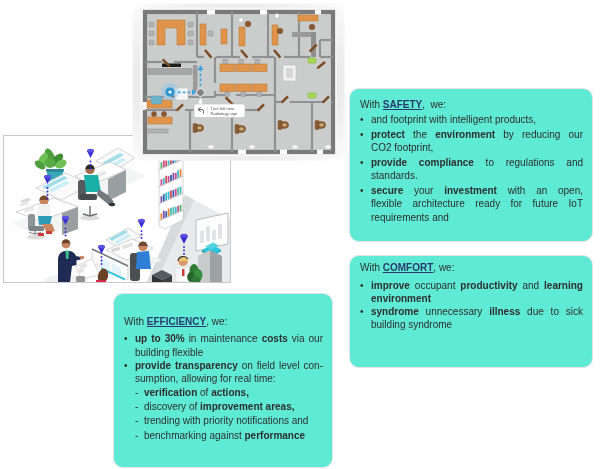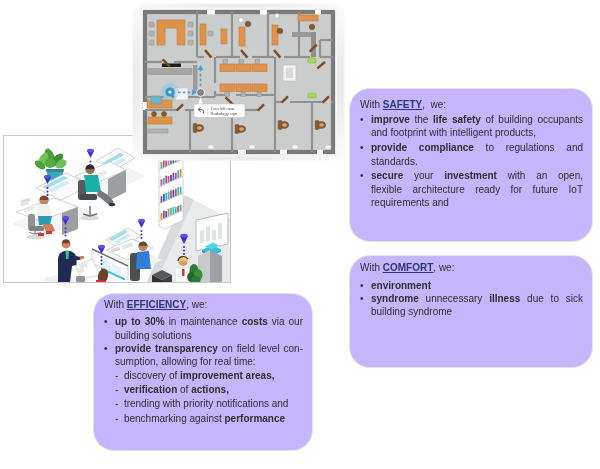--- a/index.html
+++ b/index.html
@@ -1,32 +1,32 @@
 <!DOCTYPE html>
 <html><head>
 <meta charset="utf-8">
 <style>
   html,body{margin:0;padding:0;}
   body{width:600px;height:469px;background:#ffffff;position:relative;overflow:hidden;
        font-family:"Liberation Sans",sans-serif;}
-  .box{position:absolute;background:#c4b5fd;border:1px solid #e3e3e3;border-radius:21px;
+  .box{position:absolute;background:#5eead4;border:1px solid #e3e3e3;border-radius:10px;
        color:#2f2f2f;font-size:10px;line-height:13.2px;}
   .kw{font-weight:bold;text-decoration:underline;color:#2b3a6e;}
   .bul{position:relative;padding-left:11px;}
   .bul:before{content:"\2022";position:absolute;left:0;top:0;}
   .j{text-align:justify;text-align-last:justify;}
   .dash{margin-top:0.8px;}
   b{font-weight:bold;}
   #safety{left:349px;top:88px;width:223px;height:134px;padding:9px 9px 9px 10px;}
   #safety .hd{margin:0 0 2px 0;}
   #safety .bul{margin-bottom:1.7px;}
   #comfort{left:349px;top:255px;width:223px;height:97px;padding:5px 9px 9px 10px;}
   #comfort .hd{margin:0 0 4.5px 0;}
   #comfort .bul{margin-bottom:0;}
-  #eff{left:93px;top:293px;width:199px;height:143px;padding:4px 9px 9px 10px;line-height:13.3px;}
+  #eff{left:113px;top:293px;width:199px;height:143px;padding:21px 9px 9px 10px;line-height:13.3px;}
   #eff .hd{margin:0 0 4px 0;}
   #eff .bul{margin-bottom:0;}
 </style>
 </head>
 <body>
 
 <div style="position:absolute;left:3px;top:135px;width:226px;height:146px;border:1px solid #c9c9c9;background:#fff;">
 <svg width="226" height="146" viewBox="0 0 226 146" xmlns="http://www.w3.org/2000/svg">
 
 <polygon points="143,146 181,59 226,83 226,146" fill="#e9eaeb"></polygon>
@@ -417,52 +417,56 @@
 <path d="M71.5,110.5 v-2.2 a1.8,1.8 0 0 0 -1.8,-1.8 h-3.2 m2.2,-2.2 l-2.6,2.2 2.6,2.2" fill="none" stroke="#555" stroke-width="0.9"></path>
 <line x1="75.5" y1="103.5" x2="75.5" y2="112" stroke="#ddd" stroke-width="0.7"></line>
 <text x="78.5" y="106.8" font-size="4.1" fill="#555555" font-family="Liberation Sans, sans-serif">Turn left near</text>
 <text x="78.5" y="112" font-size="4.1" fill="#555555" font-family="Liberation Sans, sans-serif">Radiology sign</text>
 </svg>
 </div>
 
 <div class="box" id="safety">
   <div class="hd">With <span class="kw">SAFETY</span>,&nbsp; we:</div>
   <div class="bul">
-      <div class="j"><b>improve</b> the <b>life safety</b> of building occupants</div>
       <div>and footprint with intelligent products,</div>
+    </div>
+  <div class="bul">
+      <div class="j"><b>protect</b> the <b>environment</b> by reducing our</div>
+      <div>CO2 footprint,</div>
     </div>
   <div class="bul">
       <div class="j"><b>provide compliance</b> to regulations and</div>
       <div>standards.</div>
     </div>
   <div class="bul">
       <div class="j"><b>secure</b> your <b>investment</b> with an open,</div>
       <div class="j">flexible architecture ready for future IoT</div>
       <div>requirements and</div>
     </div>
 </div>
 
 <div class="box" id="comfort">
   <div class="hd">With <span class="kw">COMFORT</span>, we:</div>
   <div class="bul">
+      <div class="j"><b>improve</b> occupant <b>productivity</b> and <b>learning</b></div>
       <div><b>environment</b></div>
     </div>
   <div class="bul">
       <div class="j"><b>syndrome</b> unnecessary <b>illness</b> due to sick</div>
       <div>building syndrome</div>
     </div>
 </div>
 
 <div class="box" id="eff">
   <div class="hd">With <span class="kw">EFFICIENCY</span>, we:</div>
   <div class="bul">
       <div class="j"><b>up to 30%</b> in maintenance <b>costs</b> via our</div>
-      <div>building solutions</div>
+      <div>building flexible</div>
     </div>
   <div class="bul">
       <div class="j"><b>provide transparency</b> on field level con-</div>
       <div>sumption, allowing for real time:</div>
+    <div class="dash">-&nbsp;&nbsp;<b>verification</b> of <b>actions,</b></div>
     <div class="dash">-&nbsp;&nbsp;discovery of <b>improvement areas,</b></div>
-    <div class="dash">-&nbsp;&nbsp;<b>verification</b> of <b>actions,</b></div>
     <div class="dash">-&nbsp;&nbsp;trending with priority notifications and</div>
     <div class="dash">-&nbsp;&nbsp;benchmarking against <b>performance</b></div>
   </div>
 </div>
 
 </body></html>

